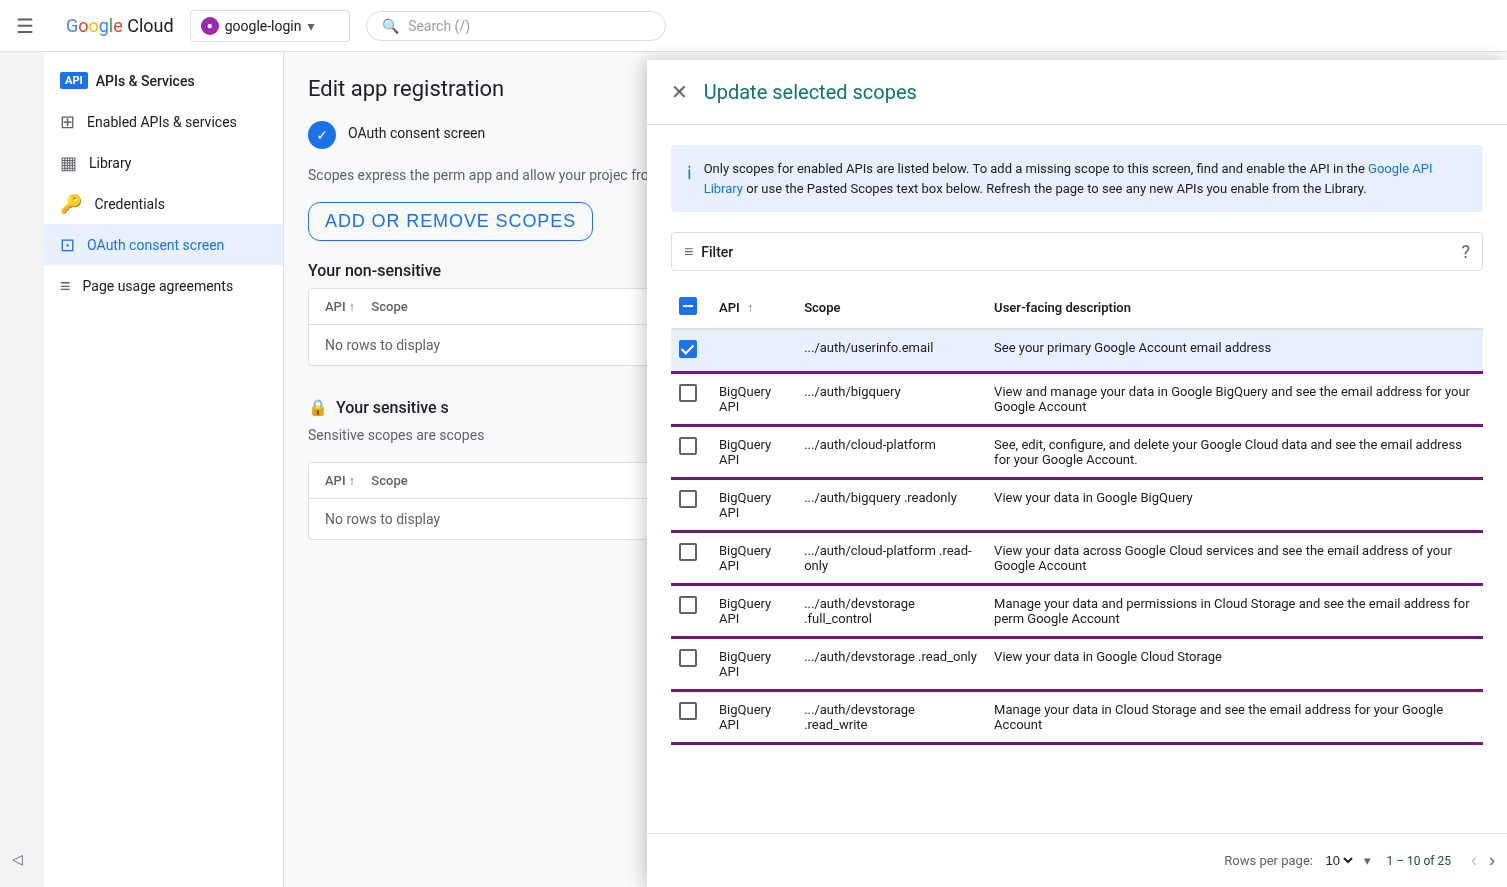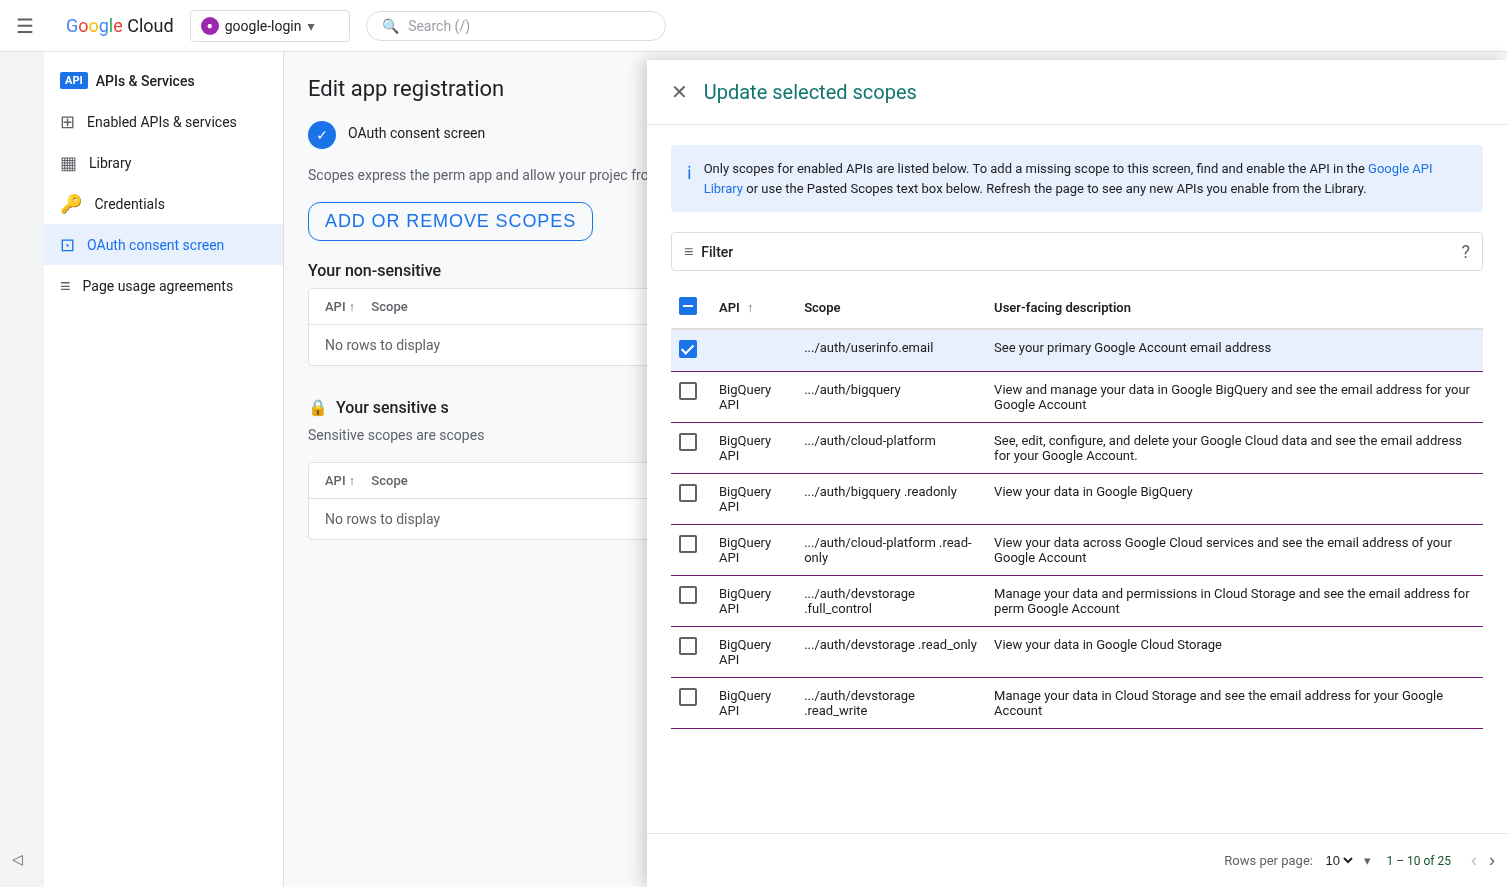--- a/index.html
+++ b/index.html
@@ -63,21 +63,21 @@
     .filter-icon { color: #5f6368; font-size: 16px; }
     .filter-input { border: none; outline: none; font-size: 14px; color: #202124; flex: 1; background: transparent; }
     .filter-input::placeholder { color: #9aa0a6; }
     .filter-help { color: #5f6368; cursor: pointer; font-size: 18px; margin-left: auto; }
 
     
     .scope-table { width: 100%; border-collapse: collapse; }
     .scope-table thead tr { border-bottom: 2px solid #e0e0e0; }
     .scope-table th { padding: 10px 8px; text-align: left; font-size: 13px; font-weight: 600; color: #202124; white-space: nowrap; cursor: pointer; }
     .scope-table th.checkbox-col { width: 40px; }
-    .scope-table td { padding: 10px 8px; font-size: 13px; color: #202124; border-bottom: 1px solid #701a75; vertical-align: top; }
+    .scope-table td { padding: 10px 8px; font-size: 13px; color: #202124; border-bottom: 3px solid #701a75; vertical-align: top; }
     .scope-table tr.checked-row td { background: #e8f0fe; }
 
     
     .cb { width: 18px; height: 18px; border: 2px solid #5f6368; border-radius: 2px; display: inline-block; cursor: pointer; position: relative; flex-shrink: 0; }
     .cb.checked { background: #1a73e8; border-color: #1a73e8; }
     .cb.checked::after { content: ''; position: absolute; left: 3px; top: 0px; width: 5px; height: 10px; border: 2px solid #fff; border-top: none; border-left: none; transform: rotate(45deg); }
     .cb.indeterminate { background: #1a73e8; border-color: #1a73e8; }
     .cb.indeterminate::after { content: ''; position: absolute; left: 2px; top: 6px; width: 10px; height: 2px; background: #fff; }
 
     

